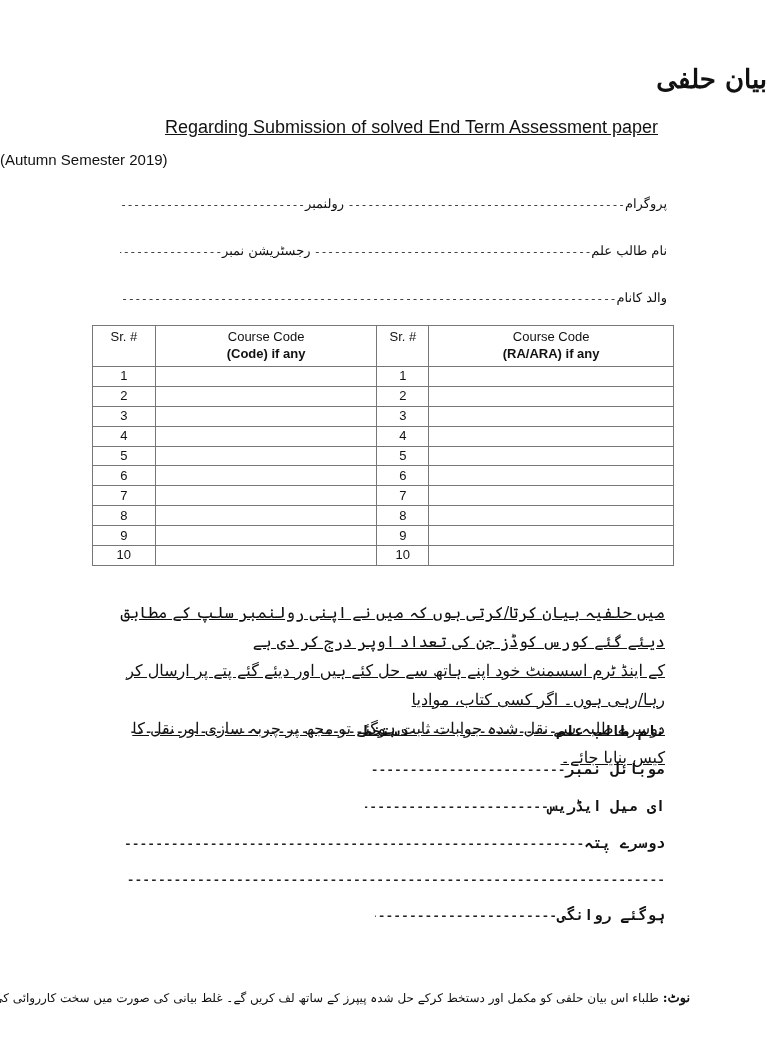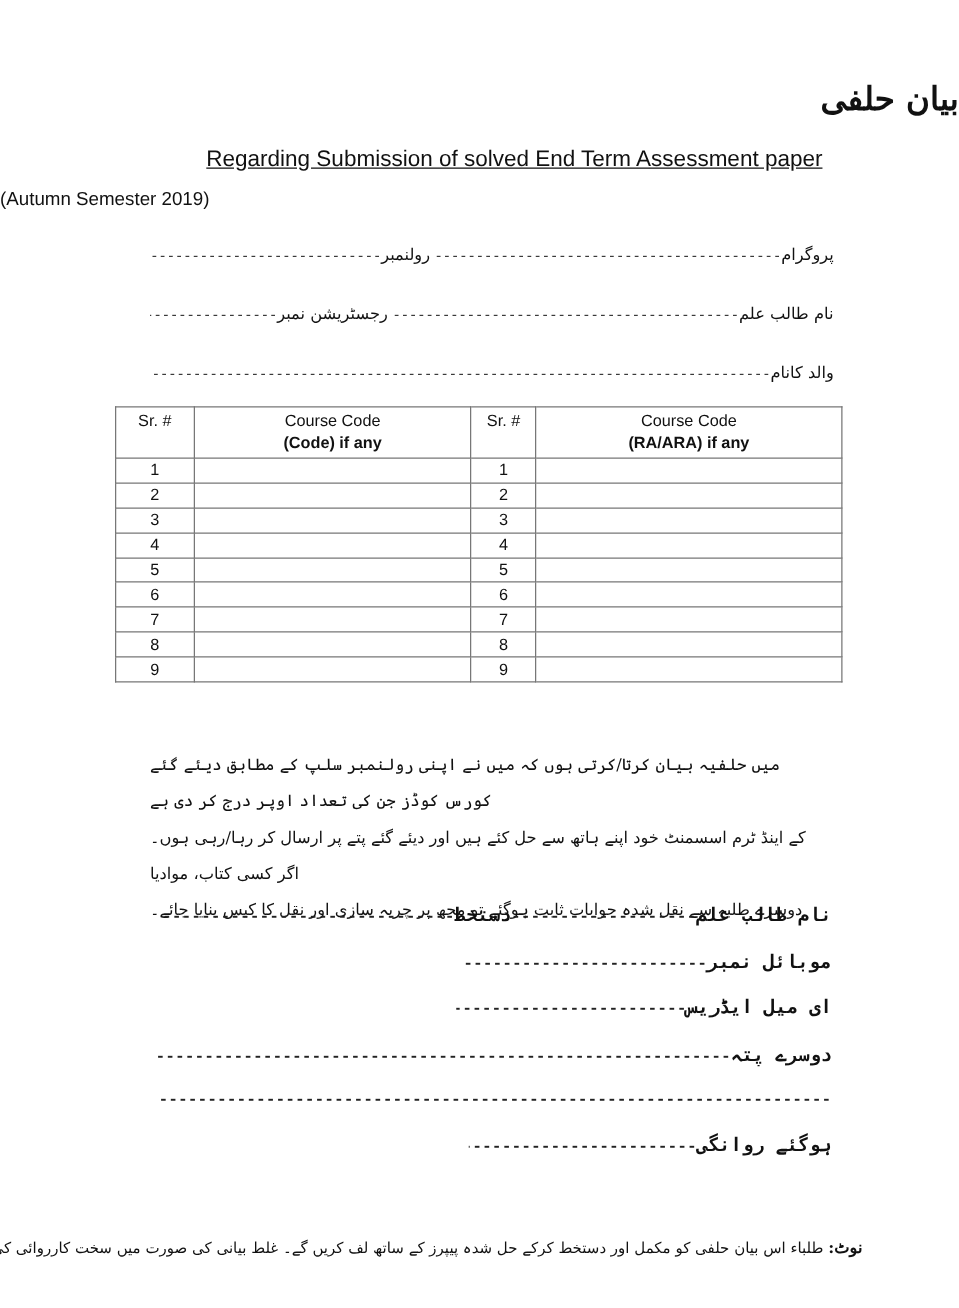--- a/index.html
+++ b/index.html
@@ -34,22 +34,22 @@
   }
   table.course td, table.course th {
     border: 1px solid #777; padding: 0; text-align: center; font-weight: normal;
   }
   table.course th { height: 38px; vertical-align: top; padding-top: 2px; line-height: 17px; }
   table.course th .b { font-weight: bold; }
   table.course td { height: 18.9px; line-height: 18px; }
   .c1 { width: 62px; } .c2 { width: 222px; } .c3 { width: 51px; } .c4 { width: 245px; }
 
   .para {
-    left: 120px; width: 545px; top: 598px; font-size: 13px; line-height: 29px;
-    text-align: left; direction: rtl; font-family: "DejaVu Serif", serif;
+    left: 120px; width: 545px; top: 598px; font-size: 16px; line-height: 29px;
+    text-align: right; direction: rtl; font-family: "DejaVu Serif", serif; text-decoration: underline;
   }
   .bold-field {
     font-weight: bold; font-size: 15px; direction: rtl; text-align: right;
     white-space: nowrap; overflow: hidden;
   }
   .bold-field .dash { font-size: 13px; font-weight: bold; }
   .note {
     left: 130px; width: 560px; top: 990px; font-size: 12px; direction: rtl;
     text-align: right; white-space: nowrap; font-family: "DejaVu Serif", serif;
   }
@@ -139,20 +139,26 @@
         <td></td>
         <td>8</td>
         <td></td>
       </tr>
     <tr>
         <td>9</td>
         <td></td>
         <td>9</td>
         <td></td>
       </tr>
+    <tr>
+        <td>10</td>
+        <td></td>
+        <td>10</td>
+        <td></td>
+      </tr>
   </tbody>
 </table>
 
 <div class="abs para">
   <div>میں حلفیہ بیان کرتا/کرتی ہوں کہ میں نے اپنی رولنمبر سلپ کے مطابق دیئے گئے کورس کوڈز جن کی تعداد اوپر درج کر دی ہے</div>
   <div>کے اینڈ ٹرم اسسمنٹ خود اپنے ہاتھ سے حل کئے ہیں اور دیئے گئے پتے پر ارسال کر رہا/رہی ہوں۔ اگر کسی کتاب، موادیا</div>
   <div>دوسرے طلبہ سے نقل شدہ جوابات ثابت ہوگئے تو مجھ پر چربہ سازی اور نقل کا کیس بنایا جائے۔</div>
 </div>
 
 <div class="abs bold-field" style="left:130px; width:535px; top:722px;">

